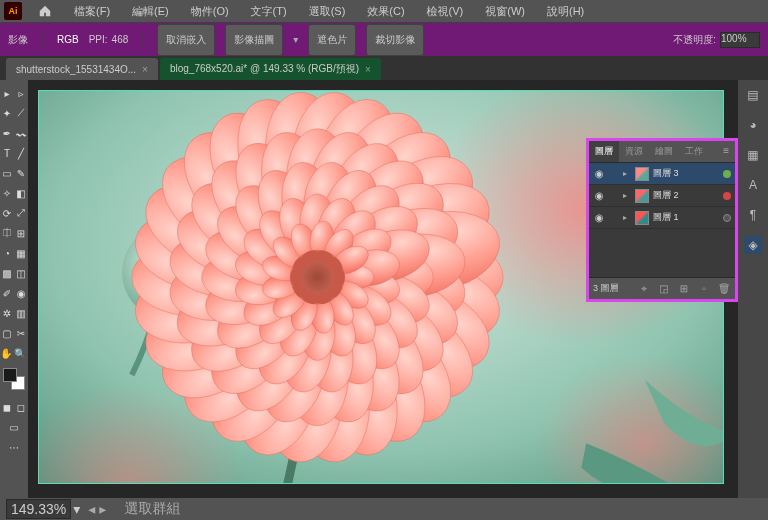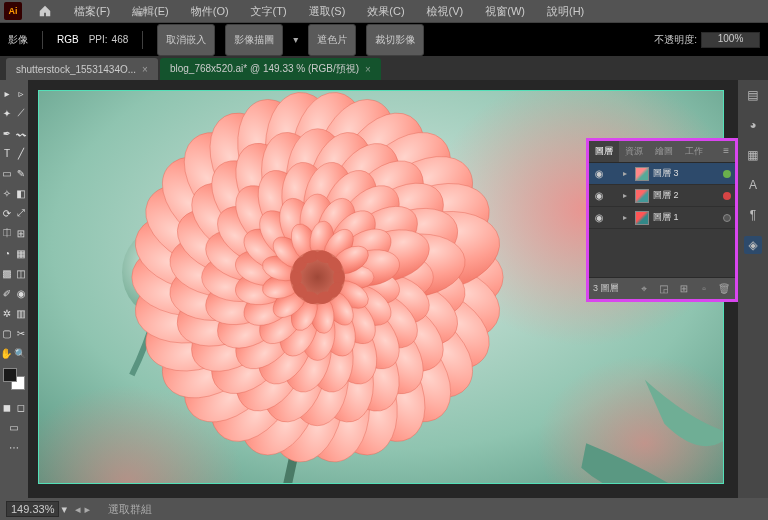--- a/index.html
+++ b/index.html
@@ -1,28 +1,28 @@
 <!DOCTYPE html>
 <html><head>
 <meta charset="utf-8">
 <style>
 *{margin:0;padding:0;box-sizing:border-box;font-family:"Microsoft YaHei",Arial,sans-serif;user-select:none}
 body{width:768px;height:520px;background:#323232;overflow:hidden;color:#ccc;font-size:10px}
 .menubar{height:22px;background:#535353;display:flex;align-items:center;padding:0 4px;gap:10px}
 .menubar .logo{width:18px;height:18px;background:#330000;border-radius:2px;display:flex;align-items:center;justify-content:center;color:#ff9a00;font-weight:bold;font-size:9px}
 .menubar .home-ic{width:14px;height:14px;margin:0 6px;display:inline-block}
 .menubar .mi{padding:2px 6px;cursor:default;font-size:11px}
-.optbar{height:34px;background:#000000;border-top:1px solid #404040;display:flex;align-items:center;padding:0 8px;gap:10px;font-size:10px}
+.optbar{height:34px;background:#701a75;border-top:1px solid #404040;display:flex;align-items:center;padding:0 8px;gap:10px;font-size:10px}
 .optbar .lbl{color:#ccc}
 .optbar .val{color:#fff}
 .optbar .sep{width:1px;height:18px;background:#404040;margin:0 4px}
 .optbar .btn{padding:8px 8px;background:#5a5a5a;border:1px solid #404040;border-radius:3px;cursor:default;font-size:10px}
 .optbar .spacer{flex:1}
 .optbar .fld{display:flex;align-items:center;gap:4px}
-.optbar .num{width:59px;height:16px;background:#3a3a3a;border:1px solid #2a2a2a;color:#ccc;text-align:center;font-size:10px}
+.optbar .num{width:40px;height:16px;background:#3a3a3a;border:1px solid #2a2a2a;color:#ccc;text-align:left;font-size:10px}
 .tabbar{height:24px;background:#323232;display:flex;align-items:flex-end;padding-left:6px}
 .tabbar .tab{height:22px;padding:4px 10px;background:#535353;border-radius:3px 3px 0 0;font-size:10px;display:flex;align-items:center;gap:2px;margin-right:2px}
 .tabbar .tab.active{background:#14532d}
 .tabbar .tab .x{margin-left:4px;opacity:.6}
 .work{position:absolute;top:80px;left:0;right:0;bottom:22px;display:flex}
 .tools{width:28px;background:#535353;display:flex;flex-direction:column;align-items:center;padding:4px 0;gap:2px}
 .tools .trow{display:flex;gap:0;width:100%}
 .tools .t{width:14px;height:18px;display:flex;align-items:center;justify-content:center;font-size:10px;color:#ddd;cursor:default}
 .tools .t.full{width:28px}
 .tools .swatch{width:22px;height:22px;margin-top:4px;position:relative}
@@ -49,21 +49,21 @@
 .layers .row .thumb.t3{background:linear-gradient(135deg,#f55 40%,#388 60%)}
 .layers .row .name{flex:1;color:#ddd;font-size:9px}
 .layers .row .dot{width:8px;height:8px;border-radius:50%;background:#6ab04c}
 .layers .row .dot.r{background:#d64545}
 .layers .row .dot.o{background:#555;border:1px solid #888}
 .layers .blank{height:48px;background:#3a3a3a}
 .layers .footer{display:flex;align-items:center;height:22px;padding:0 4px;gap:6px;border-top:1px solid #2a2a2a}
 .layers .footer .cnt{color:#ccc;font-size:9px}
 .layers .footer .sp{flex:1}
 .layers .footer .fic{width:14px;color:#aaa;text-align:center;font-size:10px}
-.status{position:absolute;bottom:0;left:0;right:0;height:22px;background:#535353;display:flex;align-items:center;padding:0 6px;gap:8px;font-size:11px}
+.status{position:absolute;bottom:0;left:0;right:0;height:22px;background:#535353;display:flex;align-items:center;padding:0 6px;gap:8px;font-size:14px}
 .status .zoom{display:flex;align-items:center;gap:2px}
 .status .zoom .v{padding:1px 4px;background:#3a3a3a;border:1px solid #2a2a2a}
 .status .nav{display:flex;gap:4px;color:#aaa}
 .status .info{color:#aaa;margin-left:10px}
 </style>
 </head>
 <body>
 
 <div class="menubar">
   <span class="logo">Ai</span>

